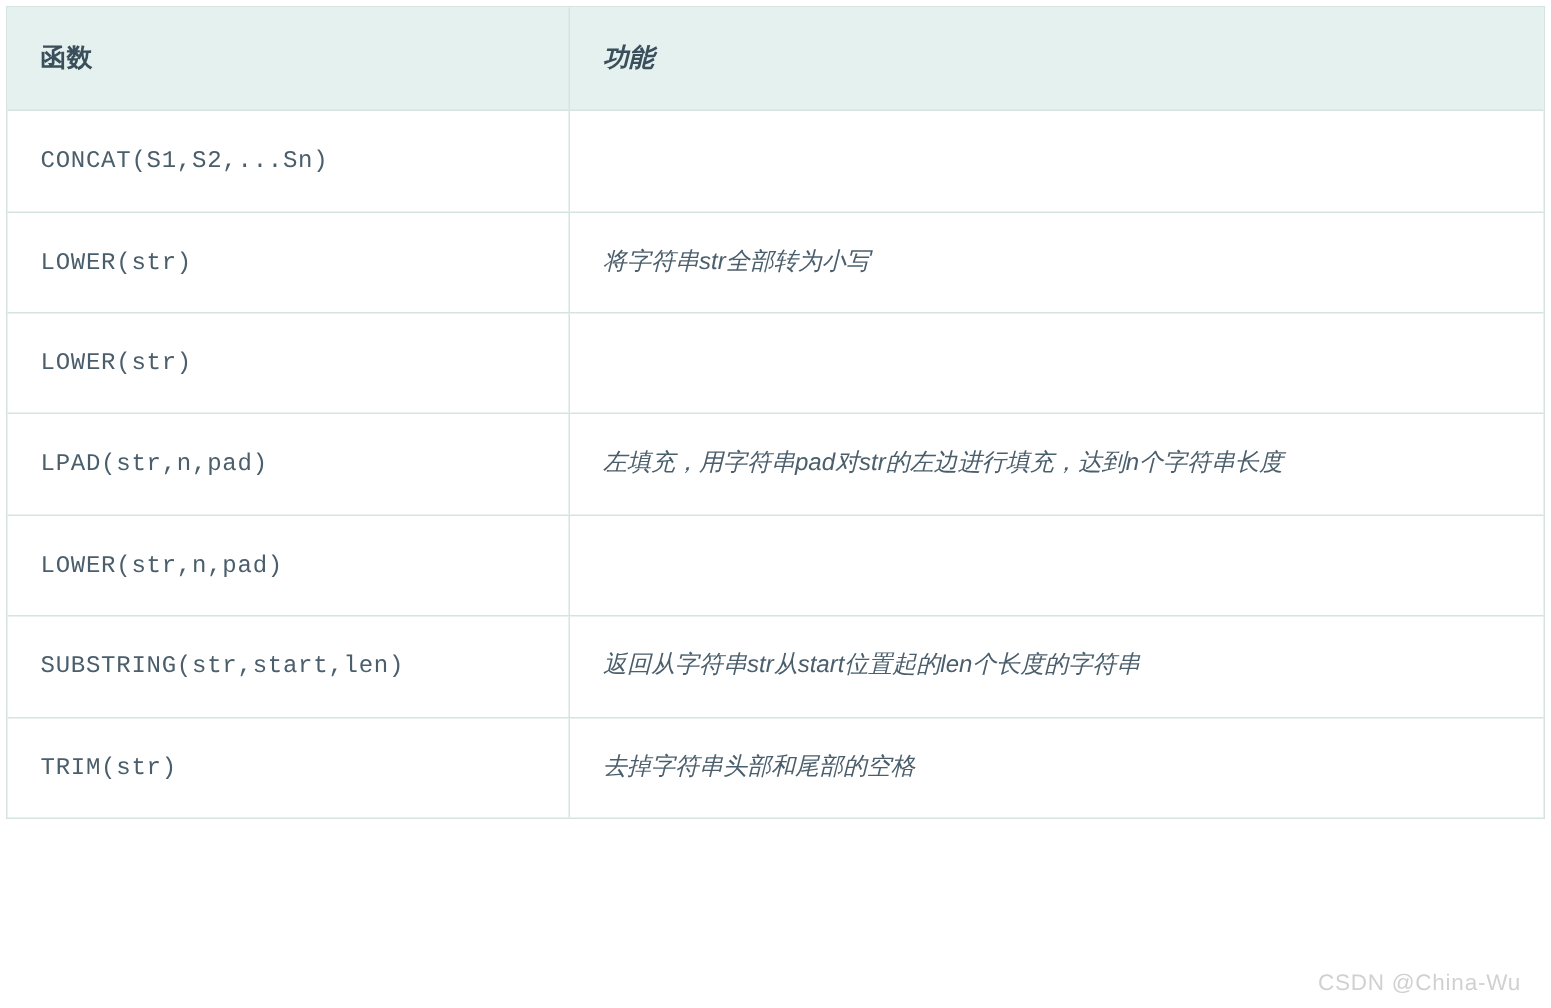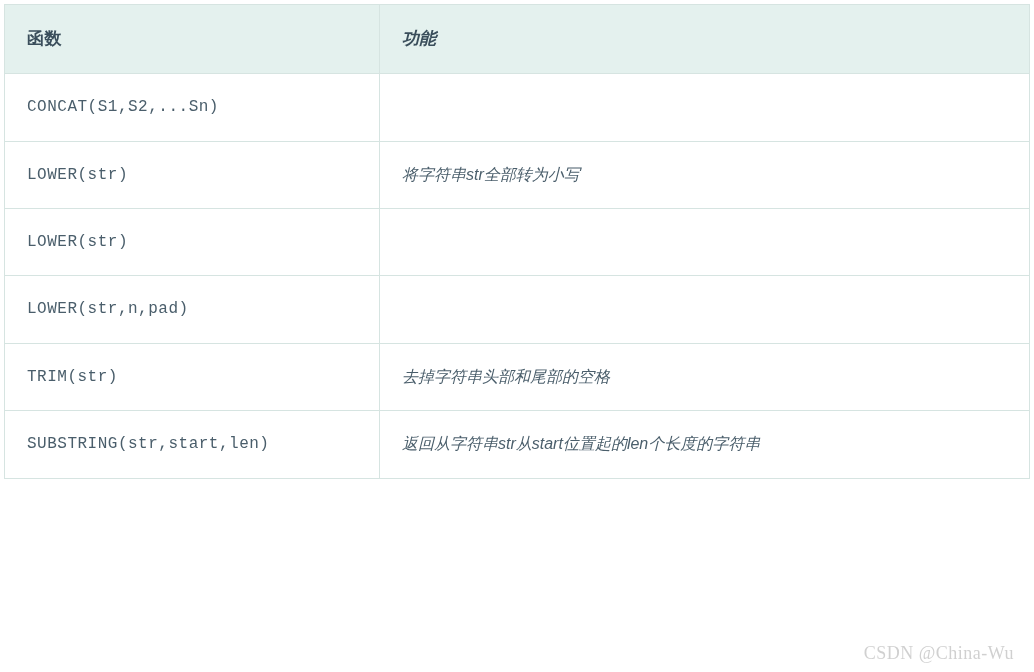--- a/index.html
+++ b/index.html
@@ -49,24 +49,23 @@
     .header-row .cell {
       font-weight: bold;
       font-size: 17px;
       color: #3a4e5b;
       font-family: -apple-system, BlinkMacSystemFont, "Segoe UI", "PingFang SC", "Microsoft YaHei", sans-serif;
     }
     .watermark {
       position: absolute;
       bottom: 8px;
       right: 20px;
-      font-size: 18px;
+      font-size: 15px;
       color: rgba(120, 120, 120, 0.35);
       letter-spacing: 0.5px;
-      font-family: Liberation Serif, serif;
     }
   </style>
 </head>
 <body>
 
 <div class="table-container">
   <div class="table-row header-row">
     <div class="cell cell-left">函数</div>
     <div class="cell cell-right">功能</div>
   </div>
@@ -74,25 +73,29 @@
     <div class="cell cell-left">CONCAT(S1,S2,...Sn)</div>
   </div>
   <div class="table-row">
     <div class="cell cell-left">LOWER(str)</div>
     <div class="cell cell-right">将字符串str全部转为小写</div>
   </div>
   <div class="table-row">
     <div class="cell cell-left">LOWER(str)</div>
   </div>
   <div class="table-row">
+    <div class="cell cell-left">LPAD(str,n,pad)</div>
+    <div class="cell cell-right">左填充，用字符串pad对str的左边进行填充，达到n个字符串长度</div>
+  </div>
+  <div class="table-row">
     <div class="cell cell-left">LOWER(str,n,pad)</div>
+  </div>
+  <div class="table-row">
+    <div class="cell cell-left">SUBSTRING(str,start,len)</div>
+    <div class="cell cell-right">返回从字符串str从start位置起的len个长度的字符串</div>
   </div>
   <div class="table-row">
     <div class="cell cell-left">TRIM(str)</div>
     <div class="cell cell-right">去掉字符串头部和尾部的空格</div>
-  </div>
-  <div class="table-row">
-    <div class="cell cell-left">SUBSTRING(str,start,len)</div>
-    <div class="cell cell-right">返回从字符串str从start位置起的len个长度的字符串</div>
   </div>
 </div>
 
 <div class="watermark">CSDN @China-Wu</div>
 
 </body></html>

